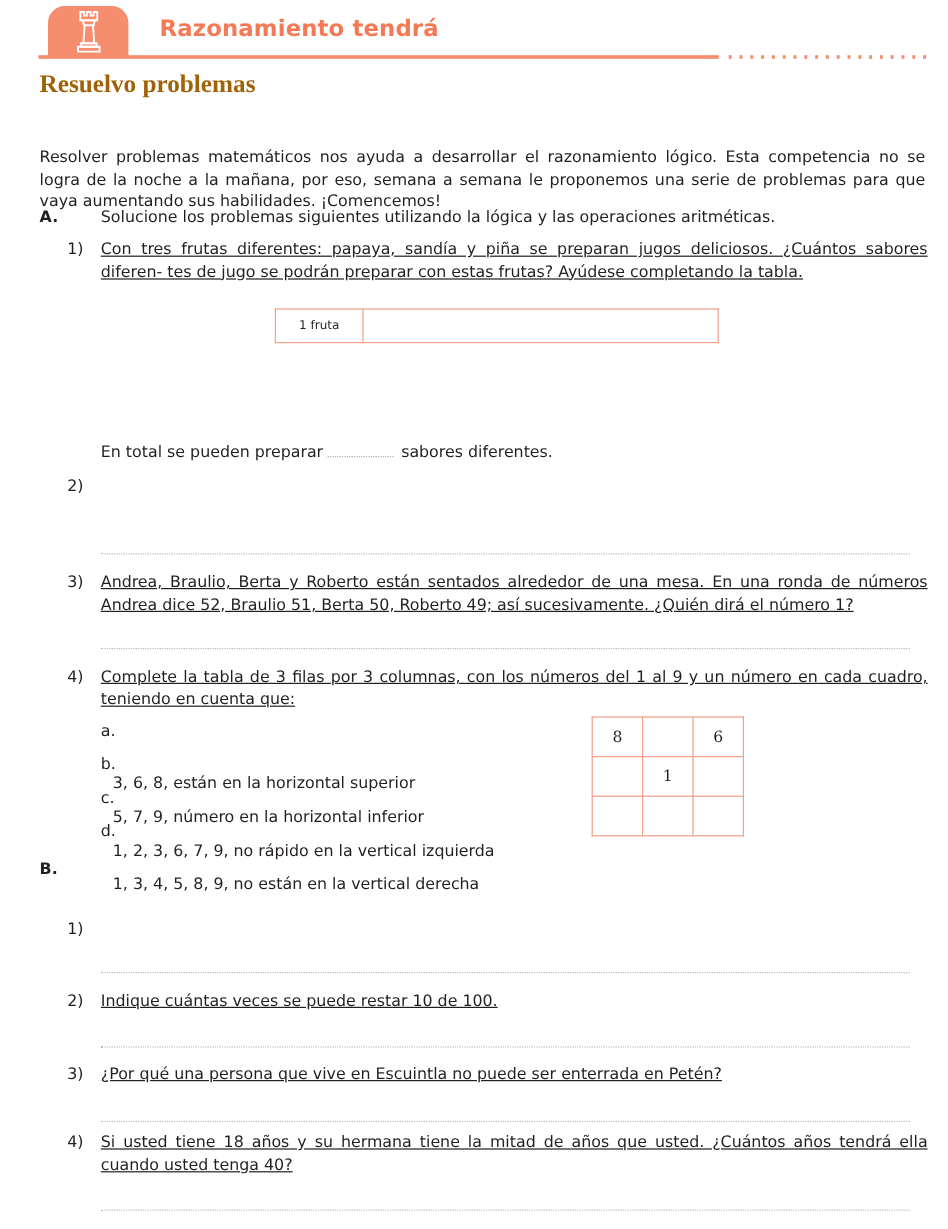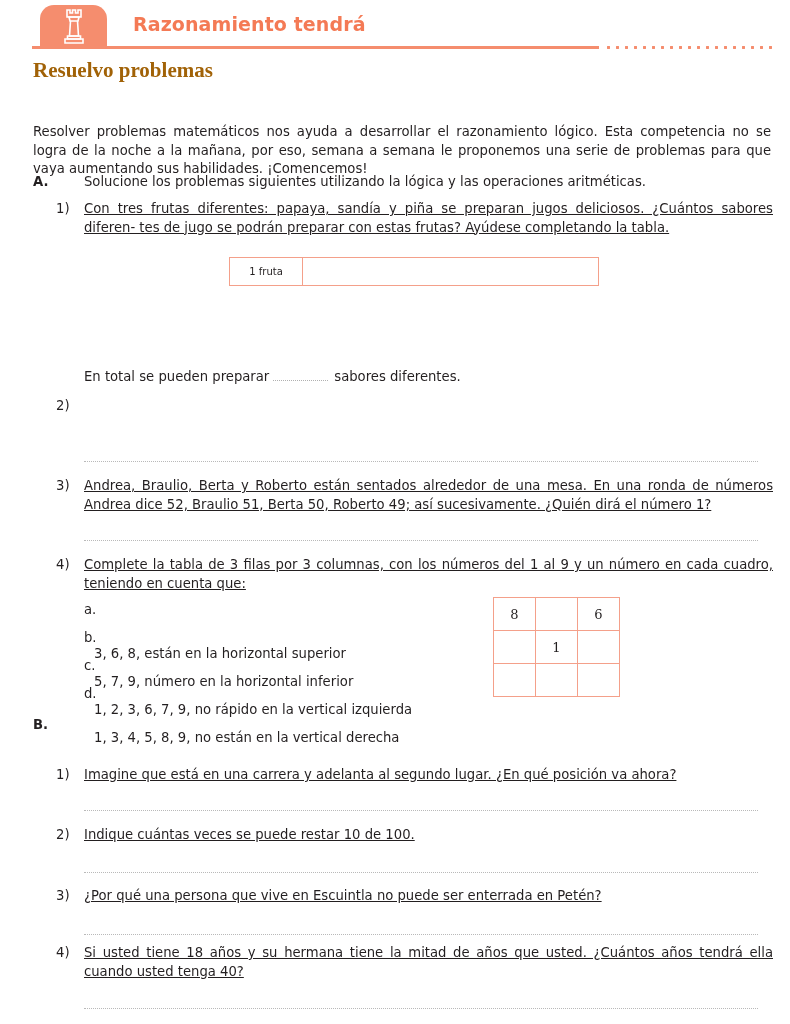--- a/index.html
+++ b/index.html
@@ -162,21 +162,20 @@
   </tr>
 </tbody>
   </table>
 
 <div class="abs section" style="left:33px; top:716px; width:740px; height:40px;">
   <span class="letter">B.</span>
 </div>
 
 <div class="abs item" style="left:56px; top:766px; width:717px; height:20px;">
   <span class="num">1)</span>
-  <span class="itext" style="width:689px;">Imagine que está en una carrera y adelanta al segundo lugar. ¿En qué posición va ahora?</span>
 </div>
 <div class="abs answer-line" style="left:84px; top:810px; width:674px;"></div>
 
 <div class="abs item" style="left:56px; top:826px; width:717px; height:20px;">
   <span class="num">2)</span>
   <span class="itext" style="width:689px;">Indique cuántas veces se puede restar 10 de 100.</span>
 </div>
 <div class="abs answer-line" style="left:84px; top:872px; width:674px;"></div>
 
 <div class="abs item" style="left:56px; top:887px; width:717px; height:20px;">

